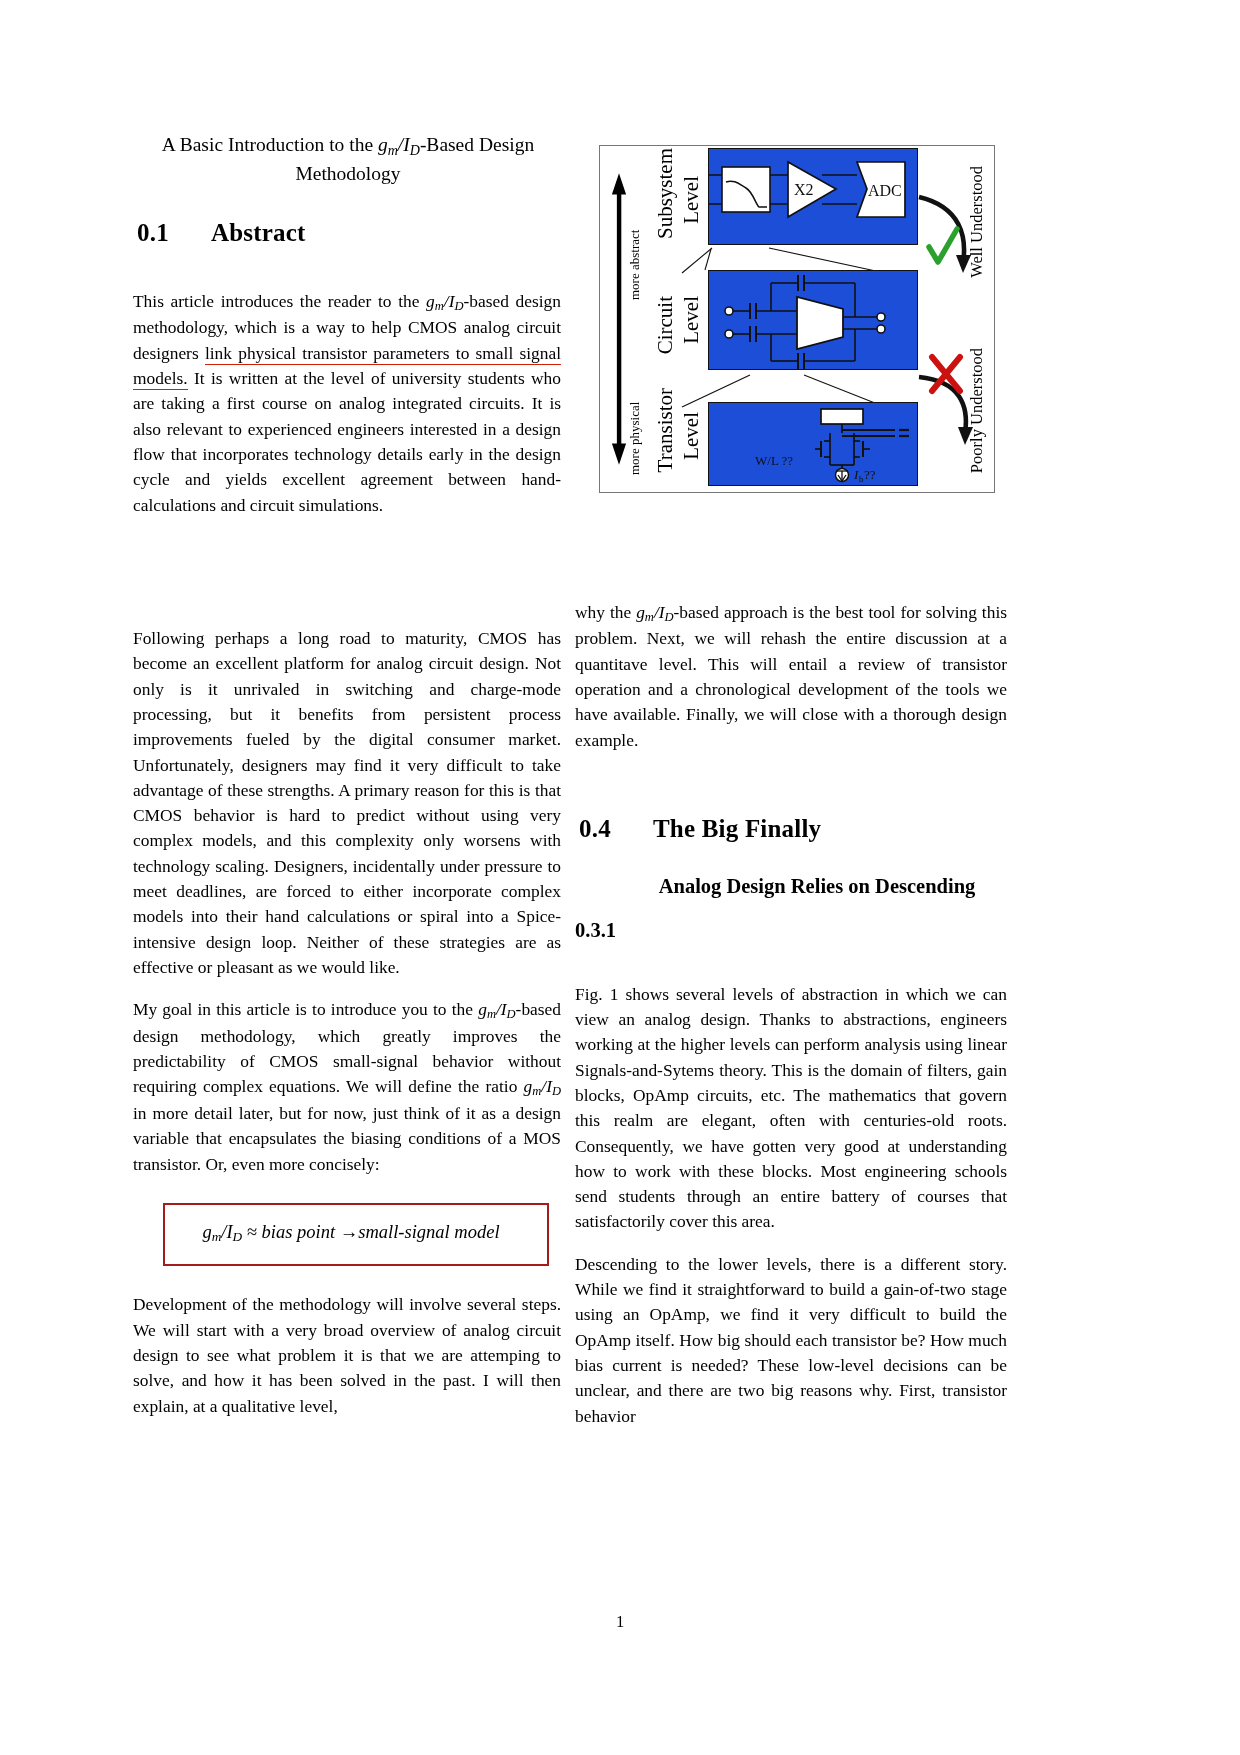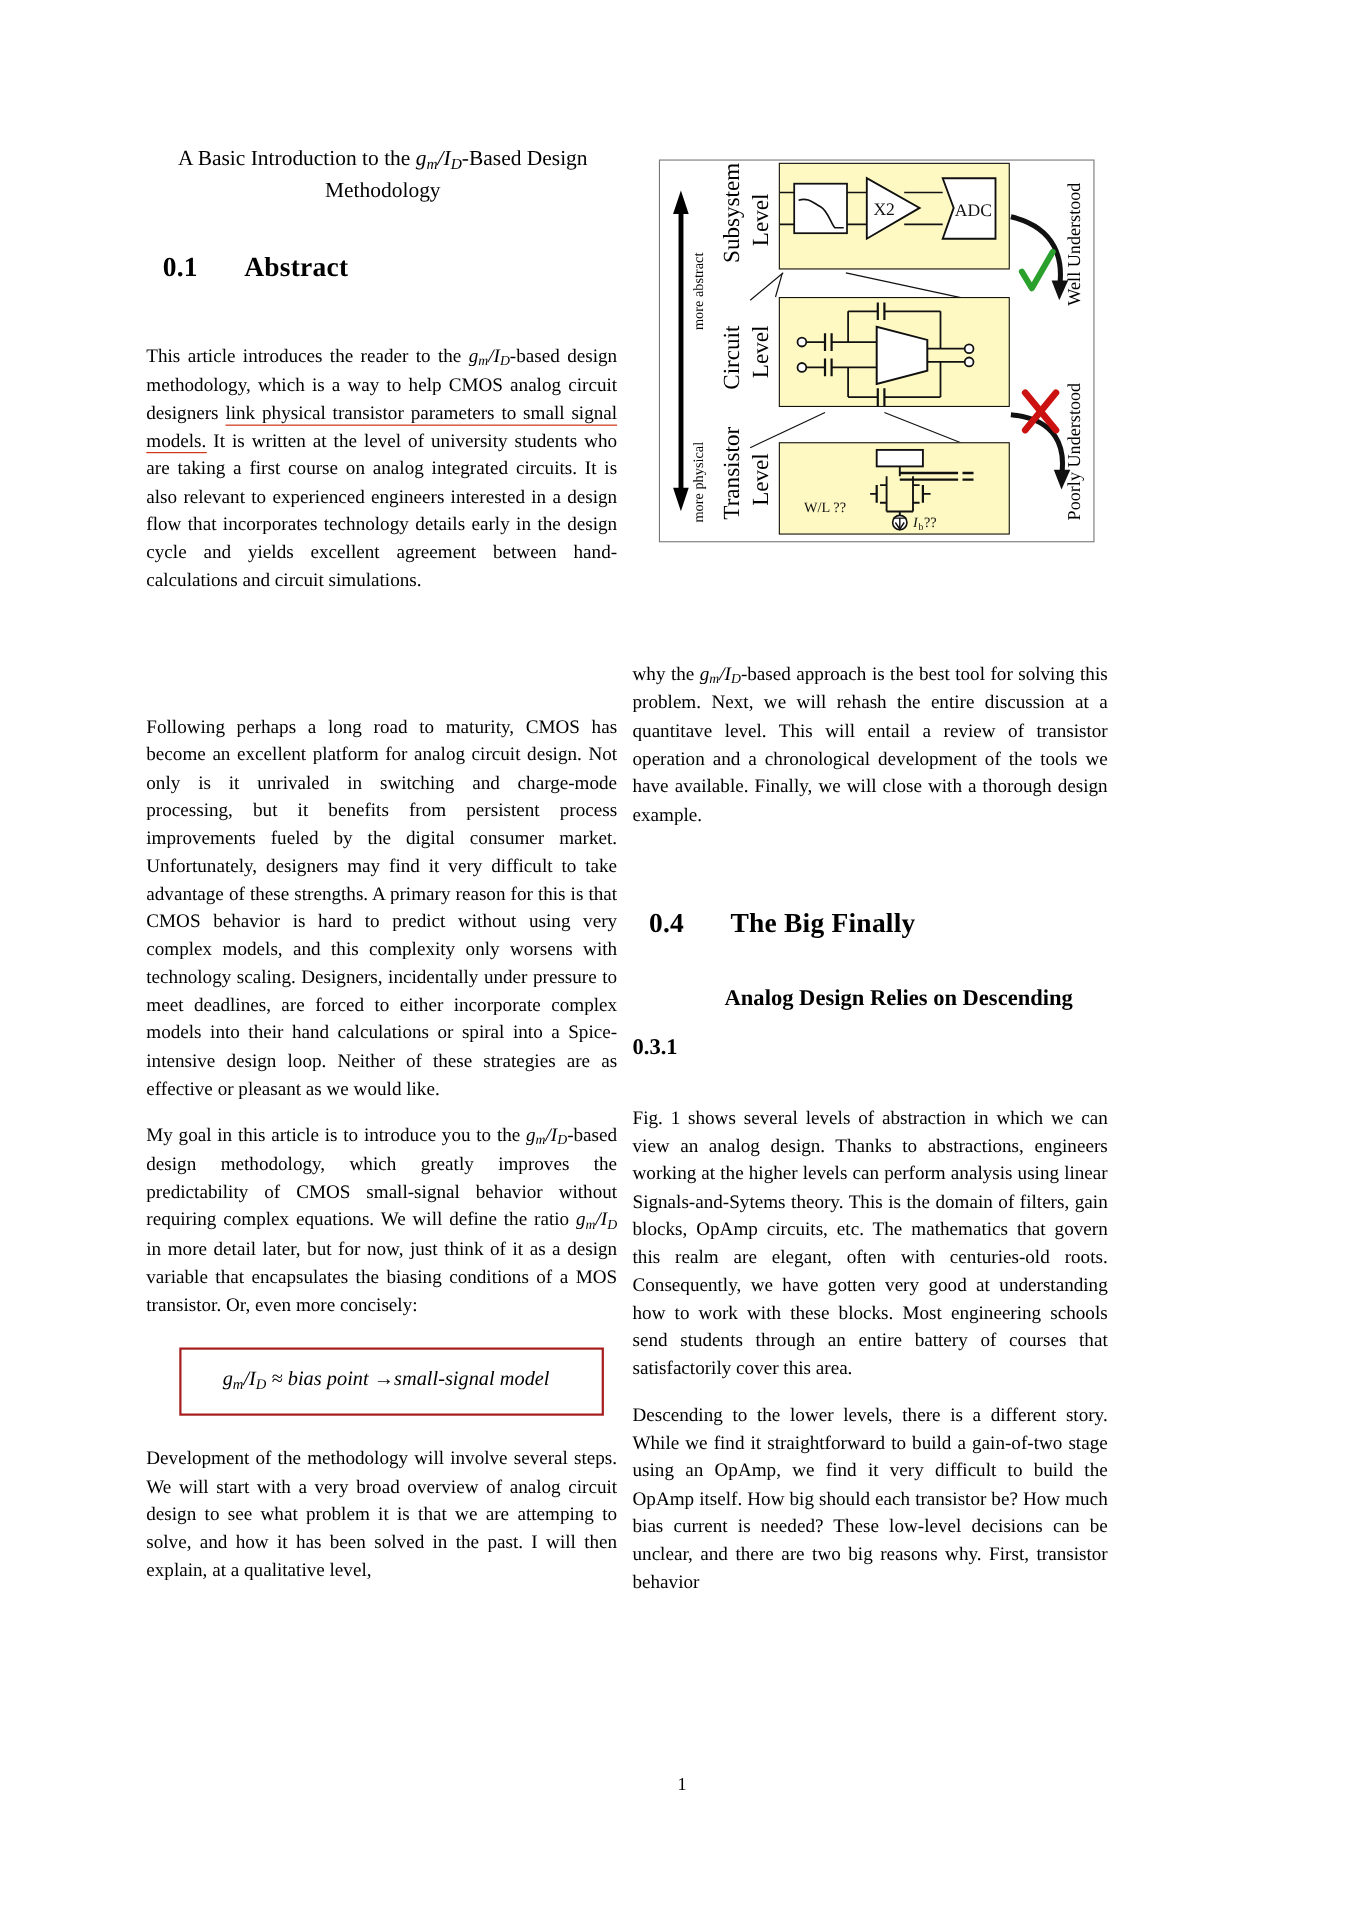--- a/index.html
+++ b/index.html
@@ -43,21 +43,21 @@
   .col-right-body {
     position: absolute;
     left: 575px;
     top: 600px;
     width: 432px;
   }
 
   h2.sec {
     font-size: 25px;
     font-weight: bold;
-    margin: 15px;
+    margin: 4px;
     letter-spacing: 0.2px;
   }
   h2.sec .num { display: inline-block; width: 74px; }
   h3.subsec {
     font-size: 20.5px;
     font-weight: bold;
     margin: 0;
     line-height: 1.3;
   }
   h3.subsec .num { display: inline-block; width: 62px; vertical-align: top; margin-top: 44px;}
@@ -134,21 +134,21 @@
     writing-mode: vertical-rl;
     transform: rotate(180deg);
     white-space: nowrap;
     font-size: 21px;
     text-align: center;
   }
   .panel {
     position: absolute;
     border: 1.4px solid #111;
     box-sizing: border-box;
-    background: #fef9c3;
+    background: #1d4ed8;
   }
   .rlabel {
     position: absolute;
     writing-mode: vertical-rl;
     transform: rotate(180deg);
     white-space: nowrap;
     font-size: 16.5px;
   }
   .figcap {
     position: absolute;
@@ -287,21 +287,21 @@
 
         <line x1="62" y1="63" x2="62" y2="90" stroke="#111" stroke-width="1.6"></line>
         <line x1="62" y1="90" x2="89" y2="90" stroke="#111" stroke-width="1.6"></line>
         <line x1="89" y1="82" x2="89" y2="98" stroke="#111" stroke-width="2"></line>
         <line x1="95" y1="82" x2="95" y2="98" stroke="#111" stroke-width="2"></line>
         <line x1="95" y1="90" x2="146" y2="90" stroke="#111" stroke-width="1.6"></line>
         <line x1="146" y1="90" x2="146" y2="58" stroke="#111" stroke-width="1.6"></line>
       </svg>
     </div>
 
-    <div class="panel" style="left:133px; top:262px; width:210px; height:84px;">
+    <div class="panel" style="left:133px; top:262px; width:210px; height:84px;padding-left:24px;">
       <svg width="208" height="82" viewBox="0 0 208 82">
 
         <rect x="88" y="6" width="42" height="15" fill="#fff" stroke="#111" stroke-width="1.7"></rect>
         <line x1="109" y1="21" x2="109" y2="30" stroke="#111" stroke-width="1.7"></line>
 
         <line x1="109" y1="27" x2="162" y2="27" stroke="#111" stroke-width="2.2"></line>
         <line x1="109" y1="33" x2="162" y2="33" stroke="#111" stroke-width="2.2"></line>
         <line x1="166" y1="27" x2="176" y2="27" stroke="#111" stroke-width="2.2"></line>
         <line x1="166" y1="33" x2="176" y2="33" stroke="#111" stroke-width="2.2"></line>
 

